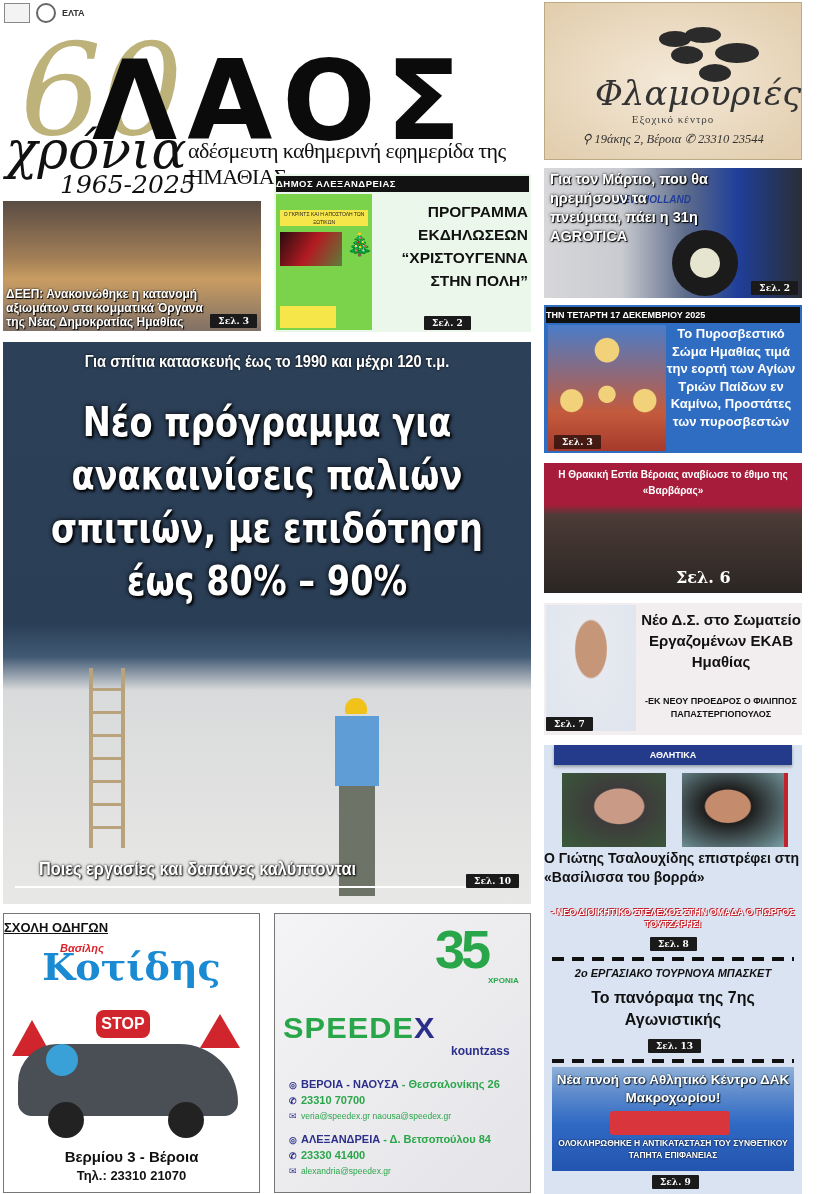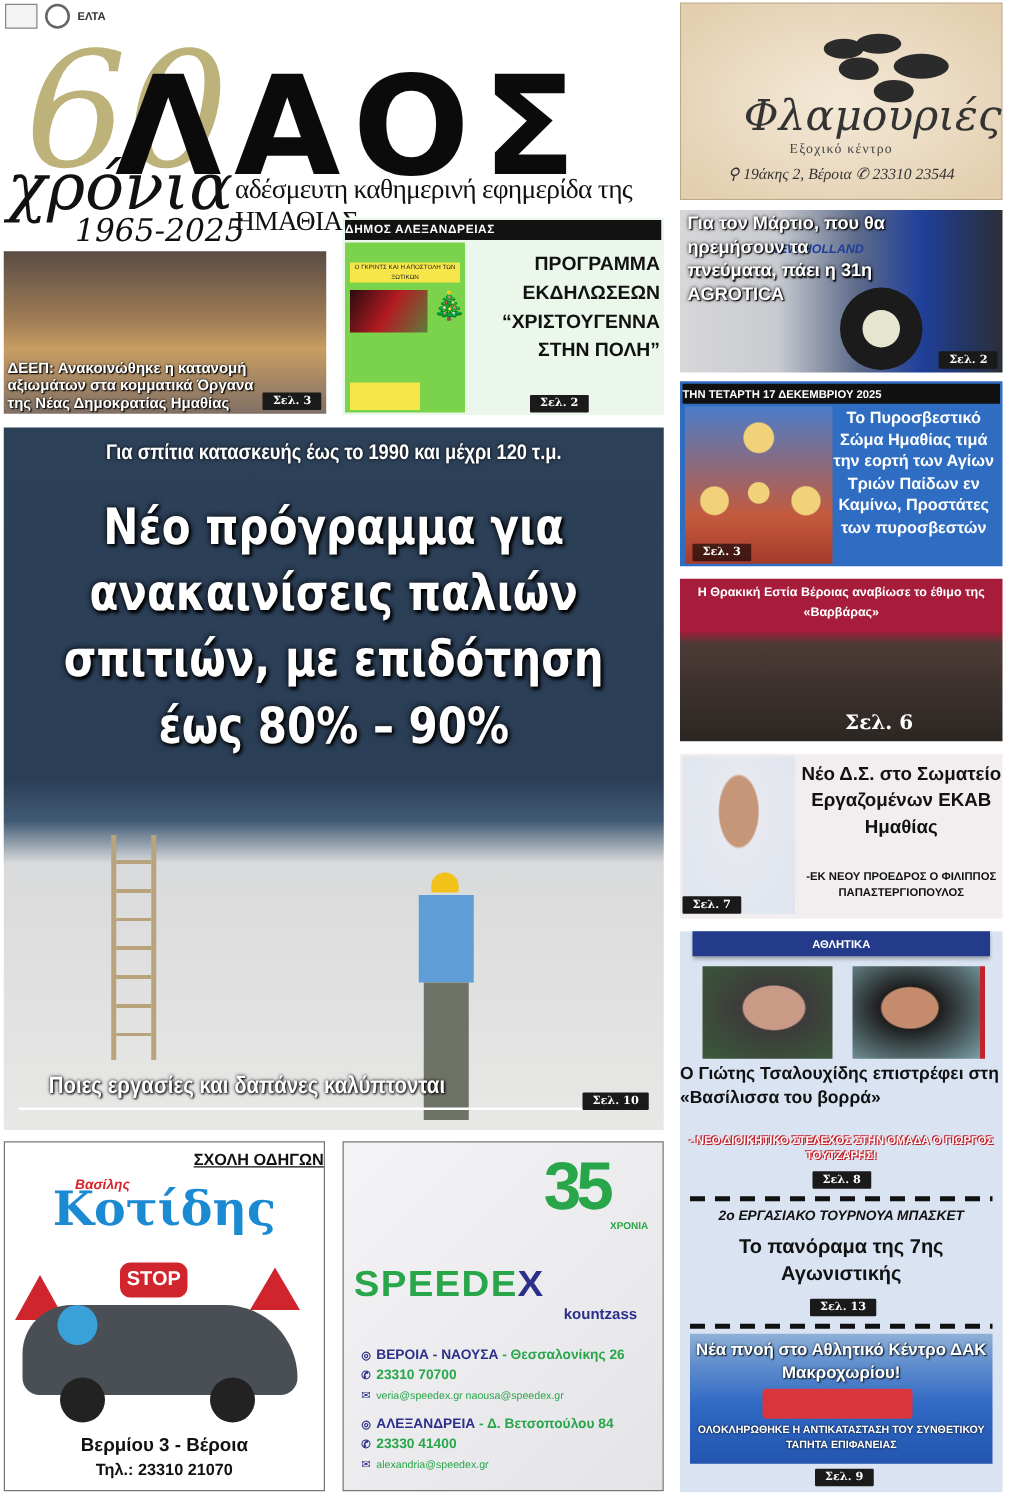--- a/index.html
+++ b/index.html
@@ -76,21 +76,21 @@
 #main .head{position:absolute;left:0;top:54px;width:100%;text-align:center;color:#fff;font-weight:900;font-size:40px;line-height:53px;font-family:"DejaVu Sans",sans-serif;transform:scaleX(.84);transform-origin:center;text-shadow:0 0 6px #000,2px 2px 3px #000}
 #main .worker{position:absolute;left:322px;top:356px;width:64px;height:200px}
 #main .worker .helmet{position:absolute;left:20px;top:0;width:22px;height:16px;background:#f1c21a;border-radius:11px 11px 2px 2px}
 #main .worker .shirt{position:absolute;left:10px;top:18px;width:44px;height:70px;background:#5e9dd6}
 #main .worker .legs{position:absolute;left:14px;top:88px;width:36px;height:110px;background:#6e7367}
 #main .ladder{position:absolute;left:86px;top:326px;width:36px;height:180px;border-left:4px solid #b8a37d;border-right:4px solid #b8a37d;background:repeating-linear-gradient(180deg,transparent 0 20px,#b8a37d 20px 23px)}
 #main .cap{position:absolute;left:36px;top:516px;color:#fff;font-weight:bold;font-size:19px;transform:scaleX(.86);transform-origin:left;text-shadow:0 0 3px #000,1px 1px 2px #000}
 #main .rule{position:absolute;left:12px;top:544px;width:456px;height:2px;background:#fff}
 
 #kotidis{left:3px;top:913px;width:257px;height:280px;border:1px solid #777;background:#fff}
-#kotidis .k1{position:absolute;left:0;top:6px;width:100%;text-align:right;font-weight:900;font-size:13px;text-decoration:underline;color:#111}
+#kotidis .k1{position:absolute;left:0;top:6px;width:100%;text-align:left;font-weight:900;font-size:13px;text-decoration:underline;color:#111}
 #kotidis .k2{position:absolute;left:56px;top:28px;color:#d8232a;font-weight:bold;font-size:11px;font-style:italic}
 #kotidis .k3{position:absolute;left:0;top:30px;width:100%;text-align:center;color:#1a8ad2;font-weight:900;font-family:"DejaVu Serif",serif;font-size:38px}
 #kotidis .car{position:absolute;left:14px;top:130px;width:220px;height:72px;background:#4a4f55;border-radius:40px 60px 14px 14px}
 #kotidis .car::before{content:"";position:absolute;left:30px;top:58px;width:36px;height:36px;border-radius:50%;background:#222;box-shadow:120px 0 0 #222}
 #kotidis .stop{position:absolute;left:92px;top:96px;width:54px;height:28px;background:#d0252c;color:#fff;font-weight:900;font-size:16px;text-align:center;line-height:28px;border-radius:8px}
 #kotidis .tri1{position:absolute;left:8px;top:106px;width:0;height:0;border-left:20px solid transparent;border-right:20px solid transparent;border-bottom:36px solid #d0252c}
 #kotidis .tri2{position:absolute;left:196px;top:100px;width:0;height:0;border-left:20px solid transparent;border-right:20px solid transparent;border-bottom:34px solid #d0252c}
 #kotidis .round{position:absolute;left:42px;top:130px;width:32px;height:32px;border-radius:50%;background:#3aa0d8}
 #kotidis .a1{position:absolute;left:0;top:234px;width:100%;text-align:center;font-weight:900;font-size:15px;color:#111}
 #kotidis .a2{position:absolute;left:0;top:254px;width:100%;text-align:center;font-weight:900;font-size:13px;color:#111}

